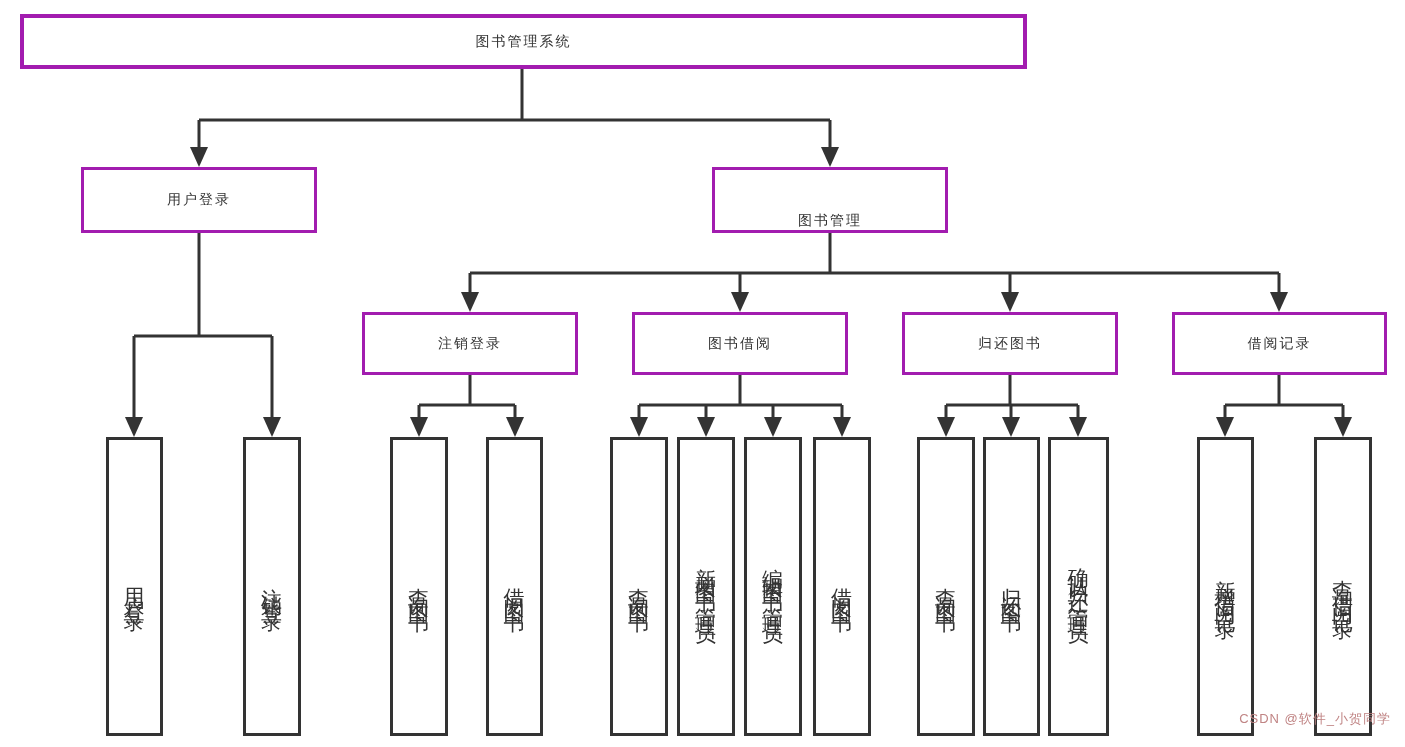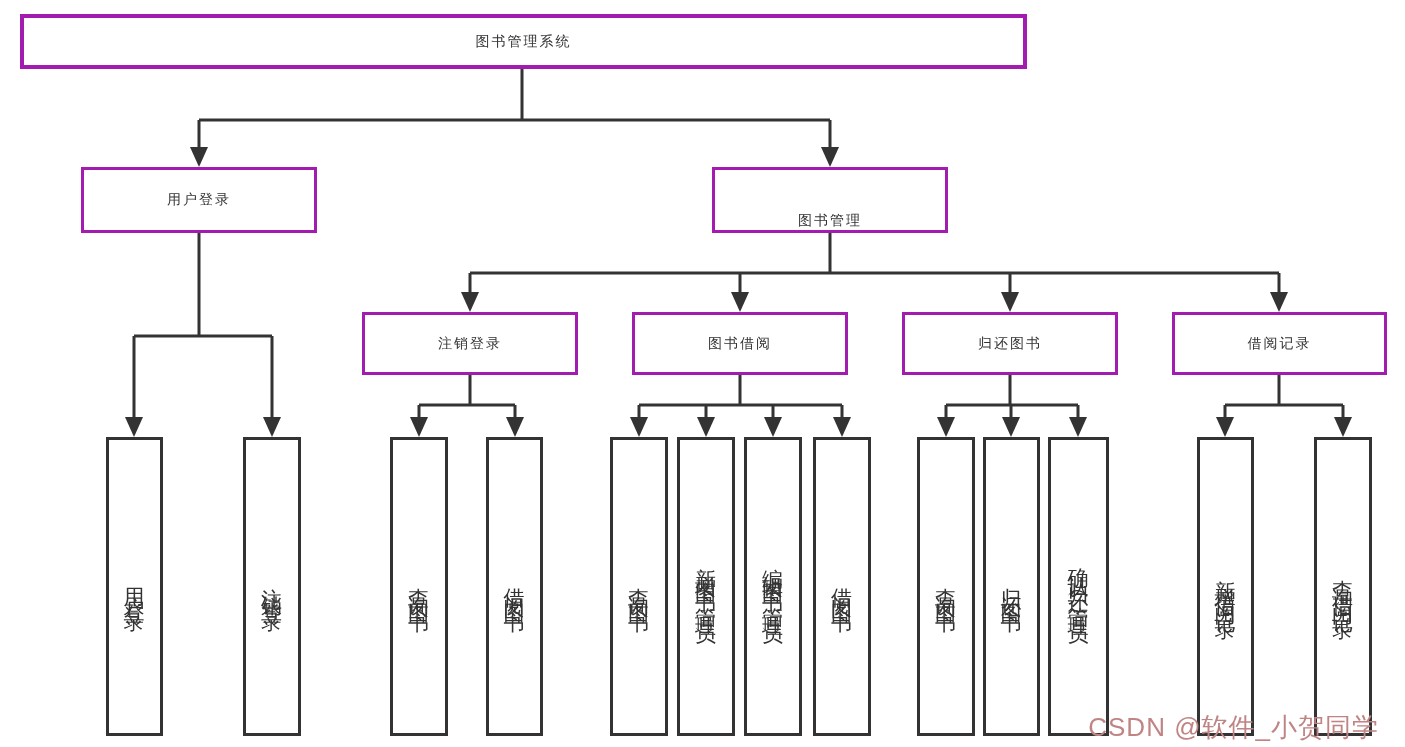--- a/index.html
+++ b/index.html
@@ -47,23 +47,23 @@
     writing-mode: vertical-rl;
     font-size: 21px;
     color: #333333;
     letter-spacing: 8px;
     line-height: 1;
     white-space: nowrap;
   }
 
   .watermark {
     position: absolute;
-    right: 26px;
+    right: 14px;
     top: 710px;
-    font-size: 26px;
+    font-size: 13px;
     color: #c08484;
     letter-spacing: 1px;
     white-space: nowrap;
   }
 </style>
 </head>
 <body>
 
 <div class="stage">
 

